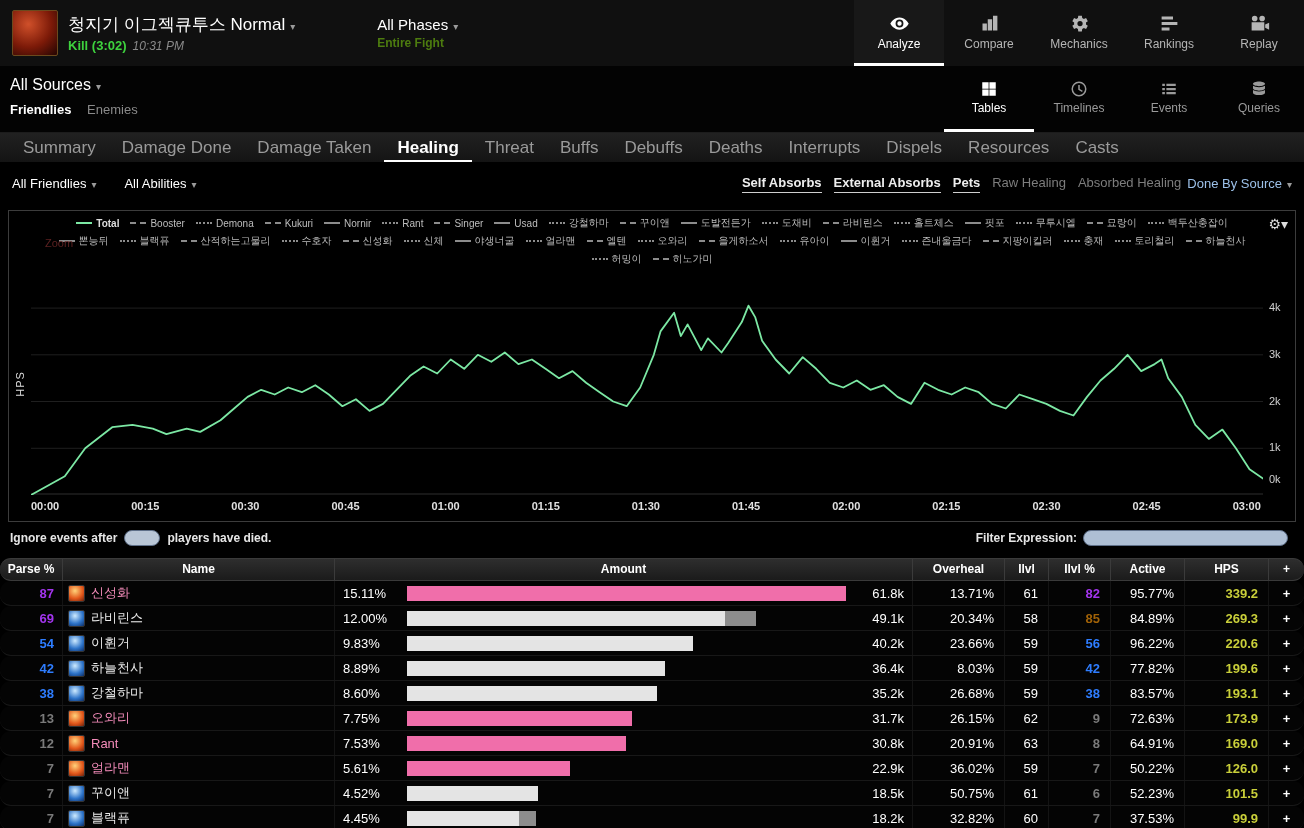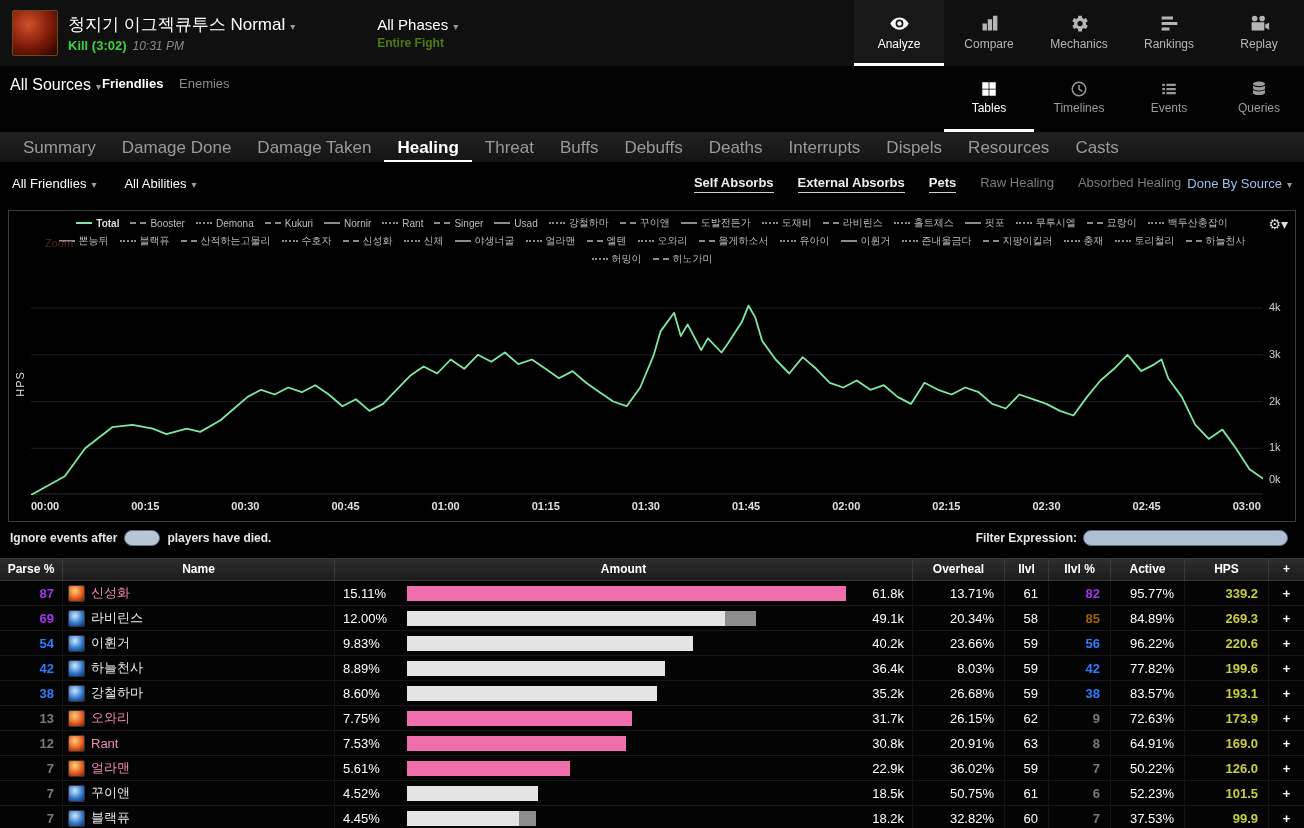--- a/index.html
+++ b/index.html
@@ -22,21 +22,21 @@
   .caret::after { content:"\25BE"; color:#9a9a9a; font-size:10px; margin-left:5px; }
   .topnav { margin-left:auto; display:flex; }
   .nav-item { width:90px; display:flex; flex-direction:column; align-items:center;
     justify-content:center; gap:3px; color:#b5b5b5; font-size:12px; cursor:pointer;
     border-bottom:3px solid transparent; }
   .nav-item.active { color:#fff; border-bottom-color:#fff; background:#181818; }
   .nav-icon { display:flex; }
 
   
   .sourcebar { display:flex; height:67px; background:#030303; border-bottom:1px solid #1c1c1c; }
-  .sources-block { padding:10px 10px 0 10px; display:flex; flex-direction:row; gap:1px; }
+  .sources-block { padding:10px 10px 0 10px; display:flex; flex-direction:column; gap:8px; }
   .sources-title { color:#fff; font-size:16px; }
   .sources-sub { font-size:13px; }
   .friendlies { color:#fff; font-weight:bold; cursor:pointer; }
   .enemies { color:#8a8a8a; margin-left:12px; cursor:pointer; }
   .views { margin-left:auto; display:flex; }
   .view-item { width:90px; display:flex; flex-direction:column; align-items:center;
     justify-content:center; gap:3px; color:#9a9a9a; font-size:12px; cursor:pointer;
     border-bottom:3px solid transparent; }
   .view-item.active { color:#fff; border-bottom-color:#fff; }
 
@@ -44,21 +44,21 @@
   .tabbar { display:flex; height:30px; background:linear-gradient(#212121,#141414);
     padding-left:10px; border-bottom:1px solid #000; }
   .tab { padding:0 13px; line-height:29px; color:#9a9a9a; font-size:17px; cursor:pointer;
     border-bottom:2px solid transparent; }
   .tab.active { color:#fff; font-weight:bold; border-bottom-color:#fff; }
 
   
   .filterbar { display:flex; align-items:center; height:41px; background:#000;
     padding:0 12px; font-size:13px; }
   .dd { color:#fff; margin-right:28px; cursor:pointer; }
-  .toggles { margin-left:auto; display:flex; gap:24px; align-items:center; }
+  .toggles { margin-left:auto; display:flex; gap:12px; align-items:center; }
   .toggle { cursor:pointer; padding-bottom:2px; }
   .toggle.on { color:#eee; border-bottom:1px solid #cfcfcf; font-weight:bold; }
   .toggle.off { color:#7d7d7d; }
   .done-by { color:#9cc0e8; cursor:pointer; margin-left:6px; }
 
   
   .chart-panel { margin:6px 8px 0 8px; border:1px solid #3c3c3c; background:#000; position:relative; }
   .legend { padding:5px 40px 3px 40px; display:flex; flex-wrap:wrap; justify-content:center;
     column-gap:11px; row-gap:4px; font-size:10px; color:#bdbdbd; }
   .legend-item { display:flex; align-items:center; gap:4px; cursor:pointer; white-space:nowrap; }
@@ -82,21 +82,21 @@
     color:#e6e6e6; background:#000; }
   .options-row .lbl { font-weight:bold; }
   .small-input { width:36px; height:16px; background:#b9c6d6; border:1px solid #5f7089;
     border-radius:8px; margin:0 7px; outline:none; padding:0 6px; font-size:11px; }
   .filter-label { margin-left:auto; font-weight:bold; }
   .filter-input { width:205px; height:16px; background:#aebfd4; border:1px solid #5f7089;
     border-radius:8px; margin:0 6px; outline:none; padding:0 8px; font-size:11px; }
 
   
   .grid-cols { display:grid;
-    grid-template-columns:62px 272px 1fr 92px 44px 62px 74px 84px 36px; }
+    grid-template-columns:62px 272px 1fr 92px 44px 62px 74px 84px 36px;border-radius:11px; }
   .thead { background:linear-gradient(#2e2e2e,#1b1b1b); color:#fff; font-weight:bold;
     font-size:12px; height:23px; align-items:center; text-align:center;
     border-top:1px solid #3a3a3a; border-bottom:1px solid #3a3a3a; margin-top:4px; }
   .thead > div { border-left:1px solid #3b3b3b; line-height:21px; }
   .thead > div:first-child { border-left:none; }
   .trow { height:25px; align-items:center; background:#040404; border-bottom:1px solid #181818;
     font-size:13px; }
   .trow > div { border-left:1px solid #141414; height:100%; display:flex; align-items:center; }
   .trow > div:first-child { border-left:none; }
   .c-parse { justify-content:flex-end; padding-right:8px; font-weight:bold; }

